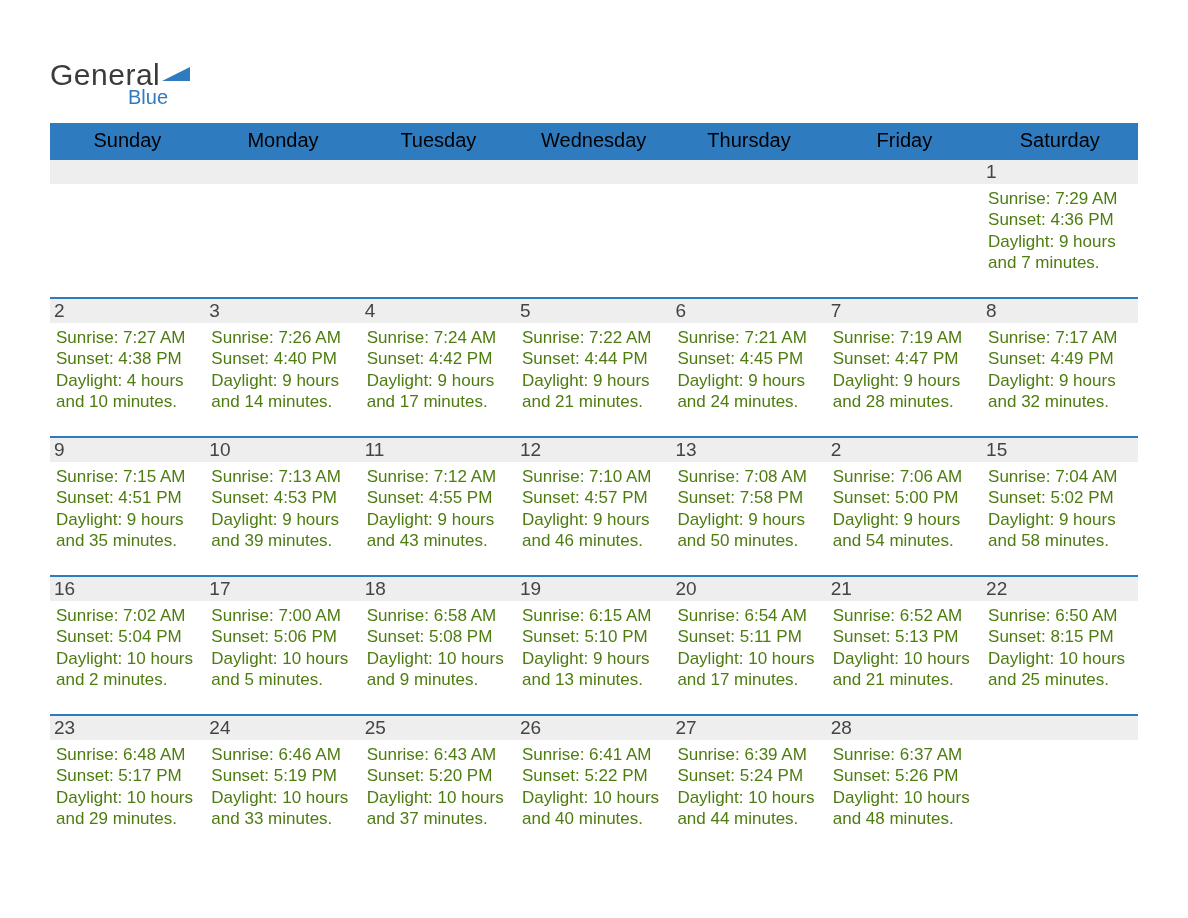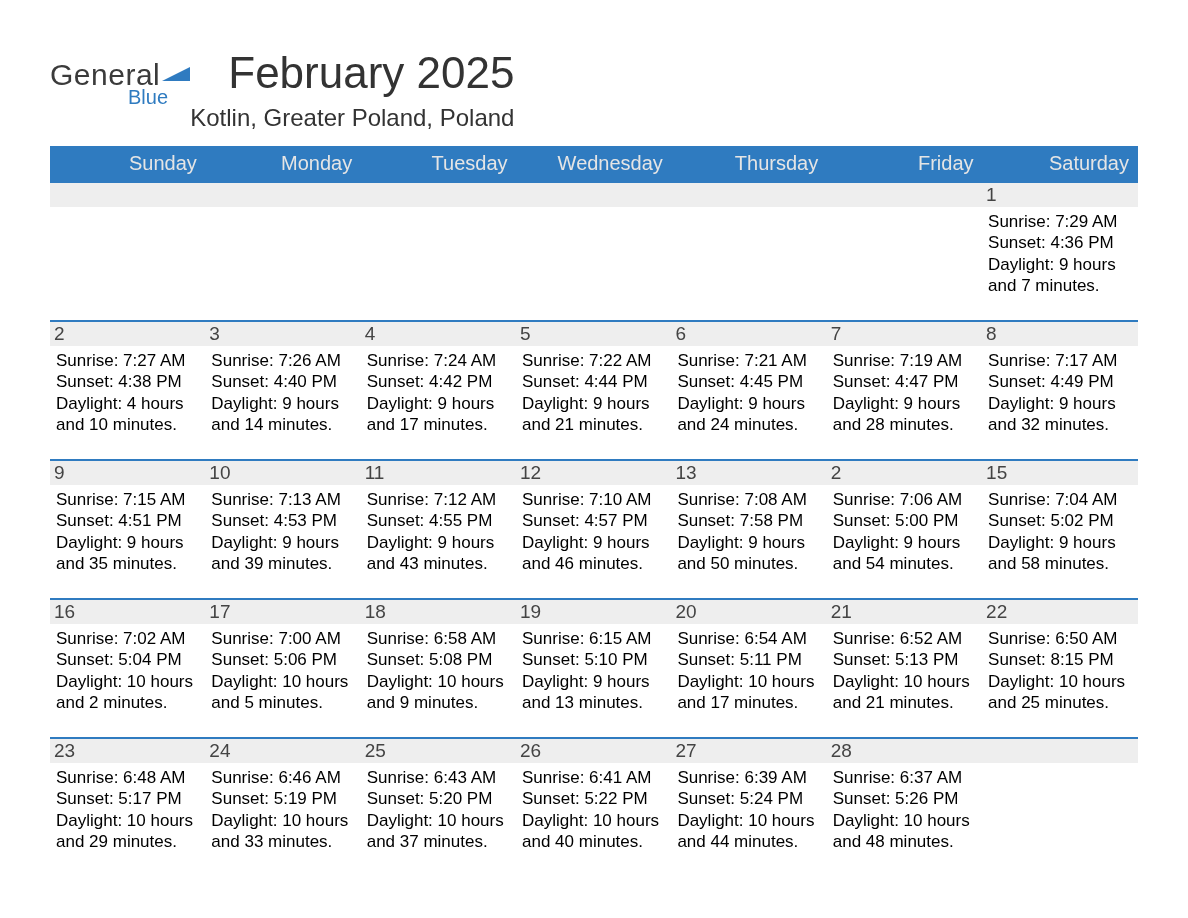--- a/index.html
+++ b/index.html
@@ -58,22 +58,22 @@
     margin-top: 6px;
   }
   .calendar {
     width: 100%;
     border-collapse: collapse;
     margin-top: 14px;
     table-layout: fixed;
   }
   .calendar thead th {
     background: #2f7bc0;
-    color: #e5e5e5;
-    text-align: right;
+    color: #000000;
+    text-align: center;
     font-weight: 400;
     font-size: 20px;
     padding: 6px 8px;
     border-right: 1px solid #2f7bc0;
   }
   .week-row td {
     vertical-align: top;
     padding: 0 6px 24px 6px;
     border-top: 2px solid #2f7bc0;
   }
@@ -82,43 +82,39 @@
     background: #eee;
     color: #444;
     font-size: 19px;
     padding: 1px 4px;
     margin: 0 -6px 4px -6px;
   }
   .day-number-band.empty { min-height: 24px; }
   .day-text {
     font-size: 17px;
     line-height: 1.25;
-    color: #000000;
+    color: #4d7c0f;
   }
   .day-line { display: block; }
 </style>
 </head>
 <body>
 
 <div class="page">
 
   <div class="header">
     <div class="logo">
       <div class="logo-row">
         <span class="logo-general">General</span>
         <svg class="logo-flag" viewBox="0 0 28 18">
           <polygon points="0,18 28,18 28,4" fill="#2f7bc0"></polygon>
         </svg>
       </div>
       <span class="logo-blue">Blue</span>
     </div>
-    <div class="title-block">
-      <h1 class="month-title">February 2025</h1>
-      <div class="location">Kotlin, Greater Poland, Poland</div>
-    </div>
   </div>
 
   <table class="calendar">
     <thead>
       <tr>
           <th>Sunday</th>
           <th>Monday</th>
           <th>Tuesday</th>
           <th>Wednesday</th>
           <th>Thursday</th>

